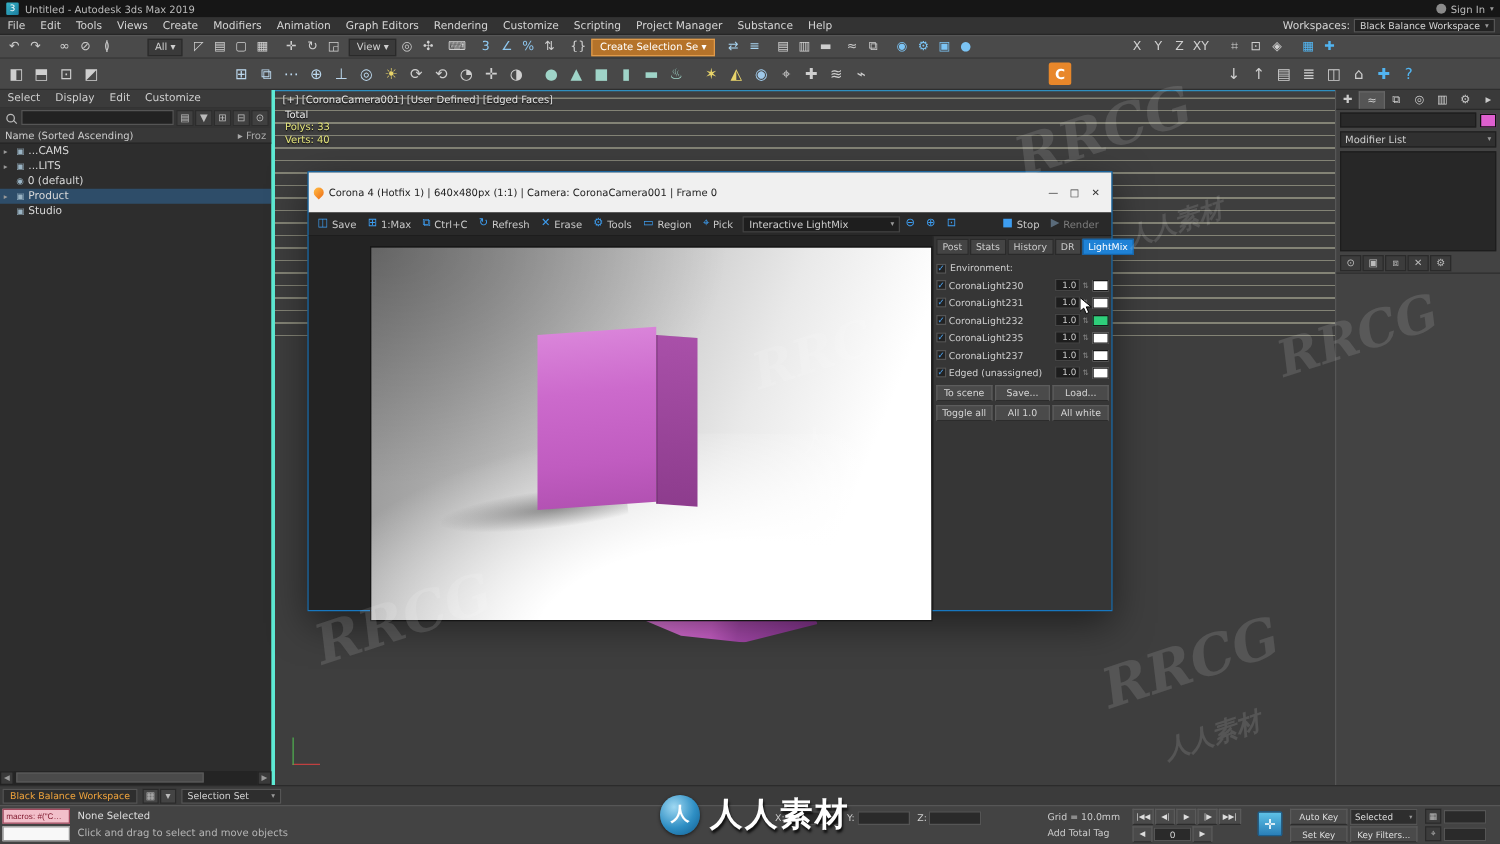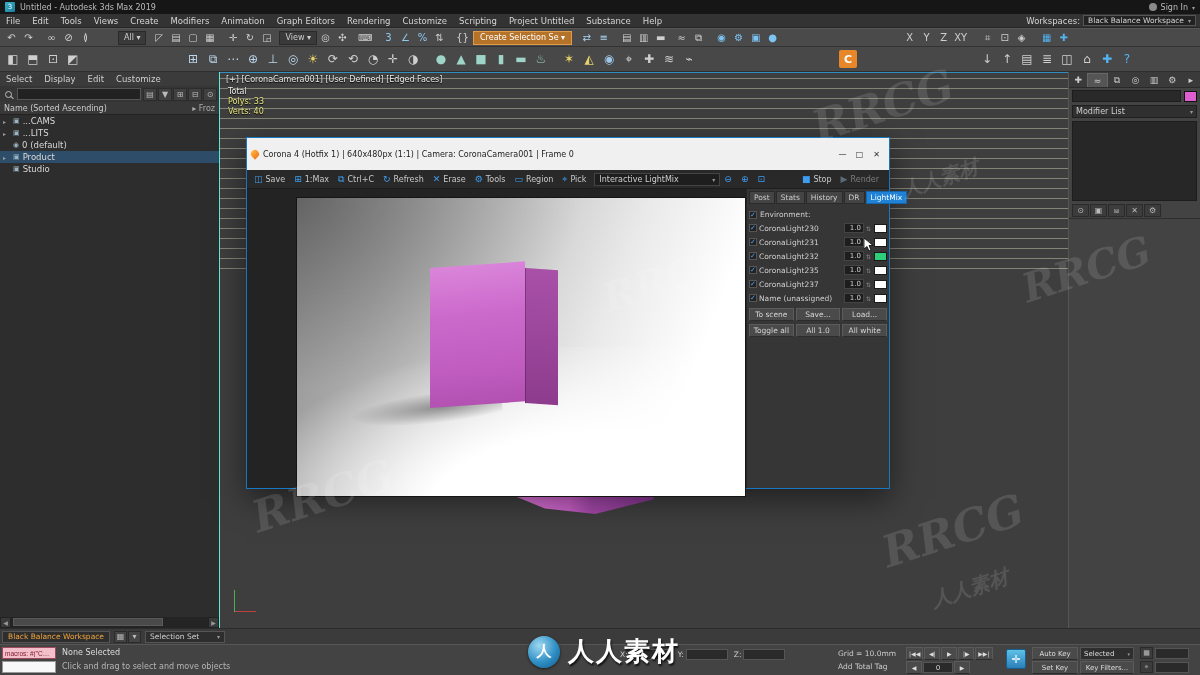--- a/index.html
+++ b/index.html
@@ -22,21 +22,21 @@
 .tb1{position:absolute;top:28px;left:0;right:0;height:19px;background:#4a4a4a;border-top:1px solid #565656;border-bottom:1px solid #333;display:flex;align-items:center;padding:0 3px;z-index:11;overflow:hidden}
 .tb2{position:absolute;top:47px;left:0;right:0;height:25px;background:#484848;border-bottom:1px solid #2e2e2e;display:flex;align-items:center;padding:0 3px;z-index:11;overflow:hidden}
 .tbi{width:17px;height:16px;display:flex;align-items:center;justify-content:center;font-size:10px;color:#cfcfcf;flex:0 0 auto;white-space:nowrap}
 .tb2 .tbi{width:20px;height:20px;font-size:12px}
 .tbi.dd{width:auto;padding:0 5px;background:#3a3a3a;border:1px solid #2a2a2a;font-size:8px;height:14px}
 .tbi.hl{width:auto;padding:0 6px;background:#b5732a;border:1px solid #e09a4a;color:#fff;font-size:8px;height:14px}
 .tbi.hl2{width:18px;height:18px;background:#e8872a;color:#fff;border-radius:2px;font-weight:bold;font-size:11px}
 
 
 .main{position:absolute;top:72px;left:0;width:1200px;height:556px;display:flex}
-.explorer{width:220px;background:#2d2d2d;border-right:1px solid #5eead4;display:flex;flex-direction:column}
+.explorer{width:220px;background:#2d2d2d;border-right:3px solid #5eead4;display:flex;flex-direction:column}
 .exp-menus{height:14px;background:#3b3b3b;display:flex;align-items:center;font-size:8.5px;flex:0 0 auto}
 .exp-menus span{padding:0 6px}
 .exp-search{height:16px;display:flex;align-items:center;gap:2px;background:#353535;padding:0 2px;flex:0 0 auto}
 .mag{width:7px;height:7px;border:1px solid #bbb;border-radius:50%;position:relative;margin:0 3px}
 .mag::after{content:"";position:absolute;width:4px;height:1px;background:#bbb;right:-3px;bottom:-1px;transform:rotate(45deg)}
 .exp-search input{flex:1;height:12px;background:#222;border:1px solid #555;color:#ddd;font-size:8px;padding:0 3px;min-width:0}
 .exp-icons{display:flex;gap:1px}
 .exp-ic{width:14px;height:13px;display:flex;align-items:center;justify-content:center;font-size:8px;color:#bbb;background:#404040;border:1px solid #2c2c2c}
 .exp-header{height:13px;background:#383838;border-bottom:1px solid #222;display:flex;align-items:center;padding:0 4px;font-size:8px;color:#ccc;flex:0 0 auto}
 .exp-header .froz{margin-left:auto;color:#aaa}
@@ -189,21 +189,21 @@
         <span class="menu-item">Edit</span>
         <span class="menu-item">Tools</span>
         <span class="menu-item">Views</span>
         <span class="menu-item">Create</span>
         <span class="menu-item">Modifiers</span>
         <span class="menu-item">Animation</span>
         <span class="menu-item">Graph Editors</span>
         <span class="menu-item">Rendering</span>
         <span class="menu-item">Customize</span>
         <span class="menu-item">Scripting</span>
-        <span class="menu-item">Project Untitled</span>
+        <span class="menu-item">Project Manager</span>
         <span class="menu-item">Substance</span>
         <span class="menu-item">Help</span>
       </div>
     <div class="menubar-right">
       <span>Workspaces:</span>
       <span class="ws-dd">
         <span>Black Balance Workspace</span>
         <span class="caret">▾</span>
       </span>
     </div>
@@ -544,21 +544,21 @@
             <div class="cw-light">
               <span class="chk">✓</span>
               <span class="nm">CoronaLight237</span>
               <span class="cw-val">1.0</span>
               <span class="cw-spin">⇅</span>
               <span class="cw-swatch" style="background: rgb(255, 255, 255);"></span>
             </div>
 
             <div class="cw-light">
               <span class="chk">✓</span>
-              <span class="nm">Name (unassigned)</span>
+              <span class="nm">Edged (unassigned)</span>
               <span class="cw-val">1.0</span>
               <span class="cw-spin">⇅</span>
               <span class="cw-swatch" style="background: rgb(255, 255, 255);"></span>
             </div>
           </div>
         <div class="cw-btnrow">
 
         <span class="cw-pbtn">To scene</span>
             <span class="cw-pbtn">Save...</span>
             <span class="cw-pbtn">Load...</span>

